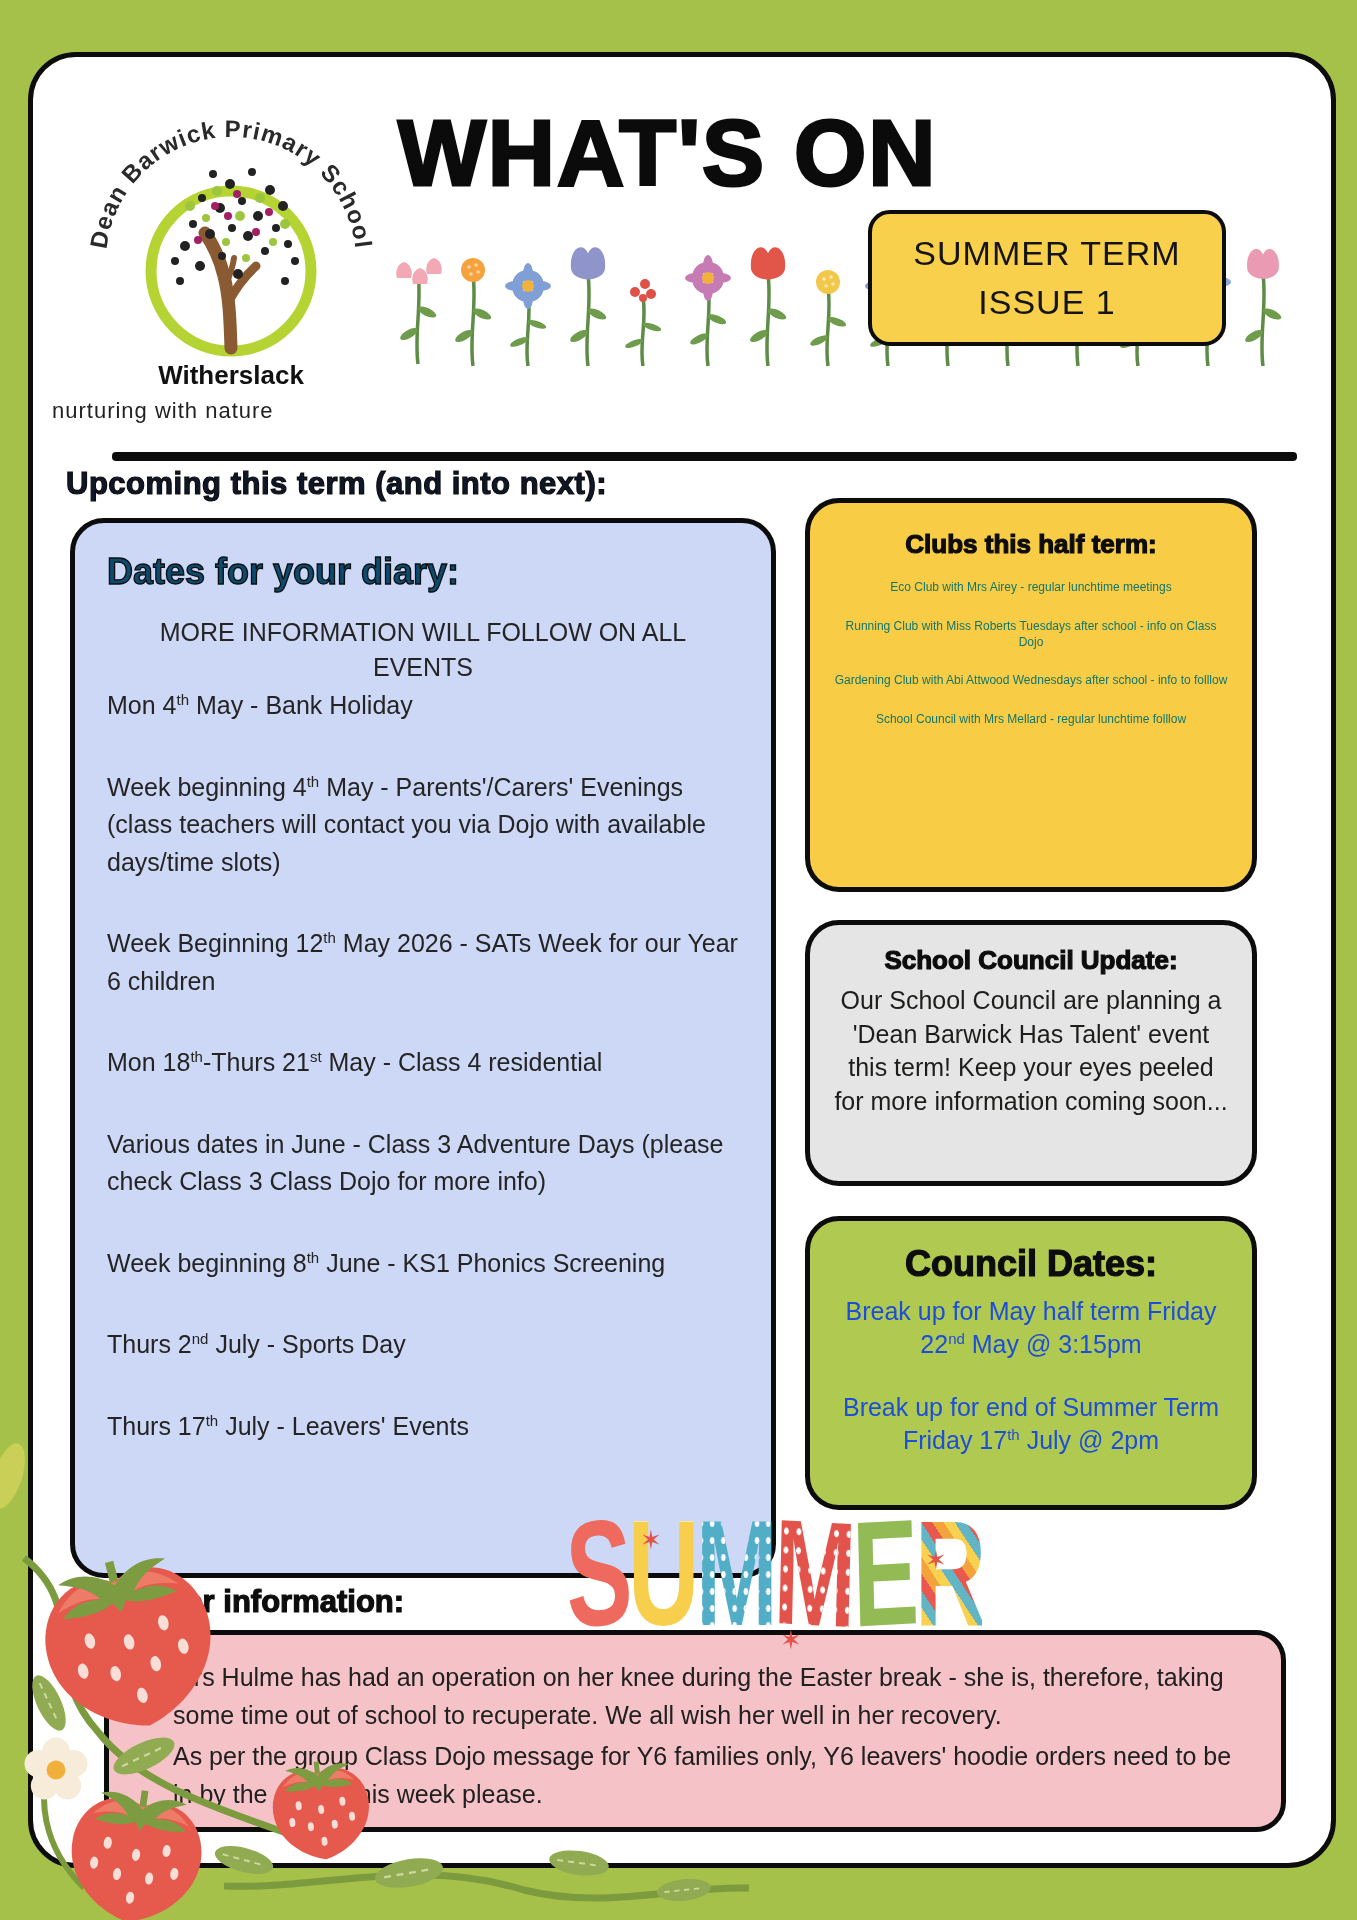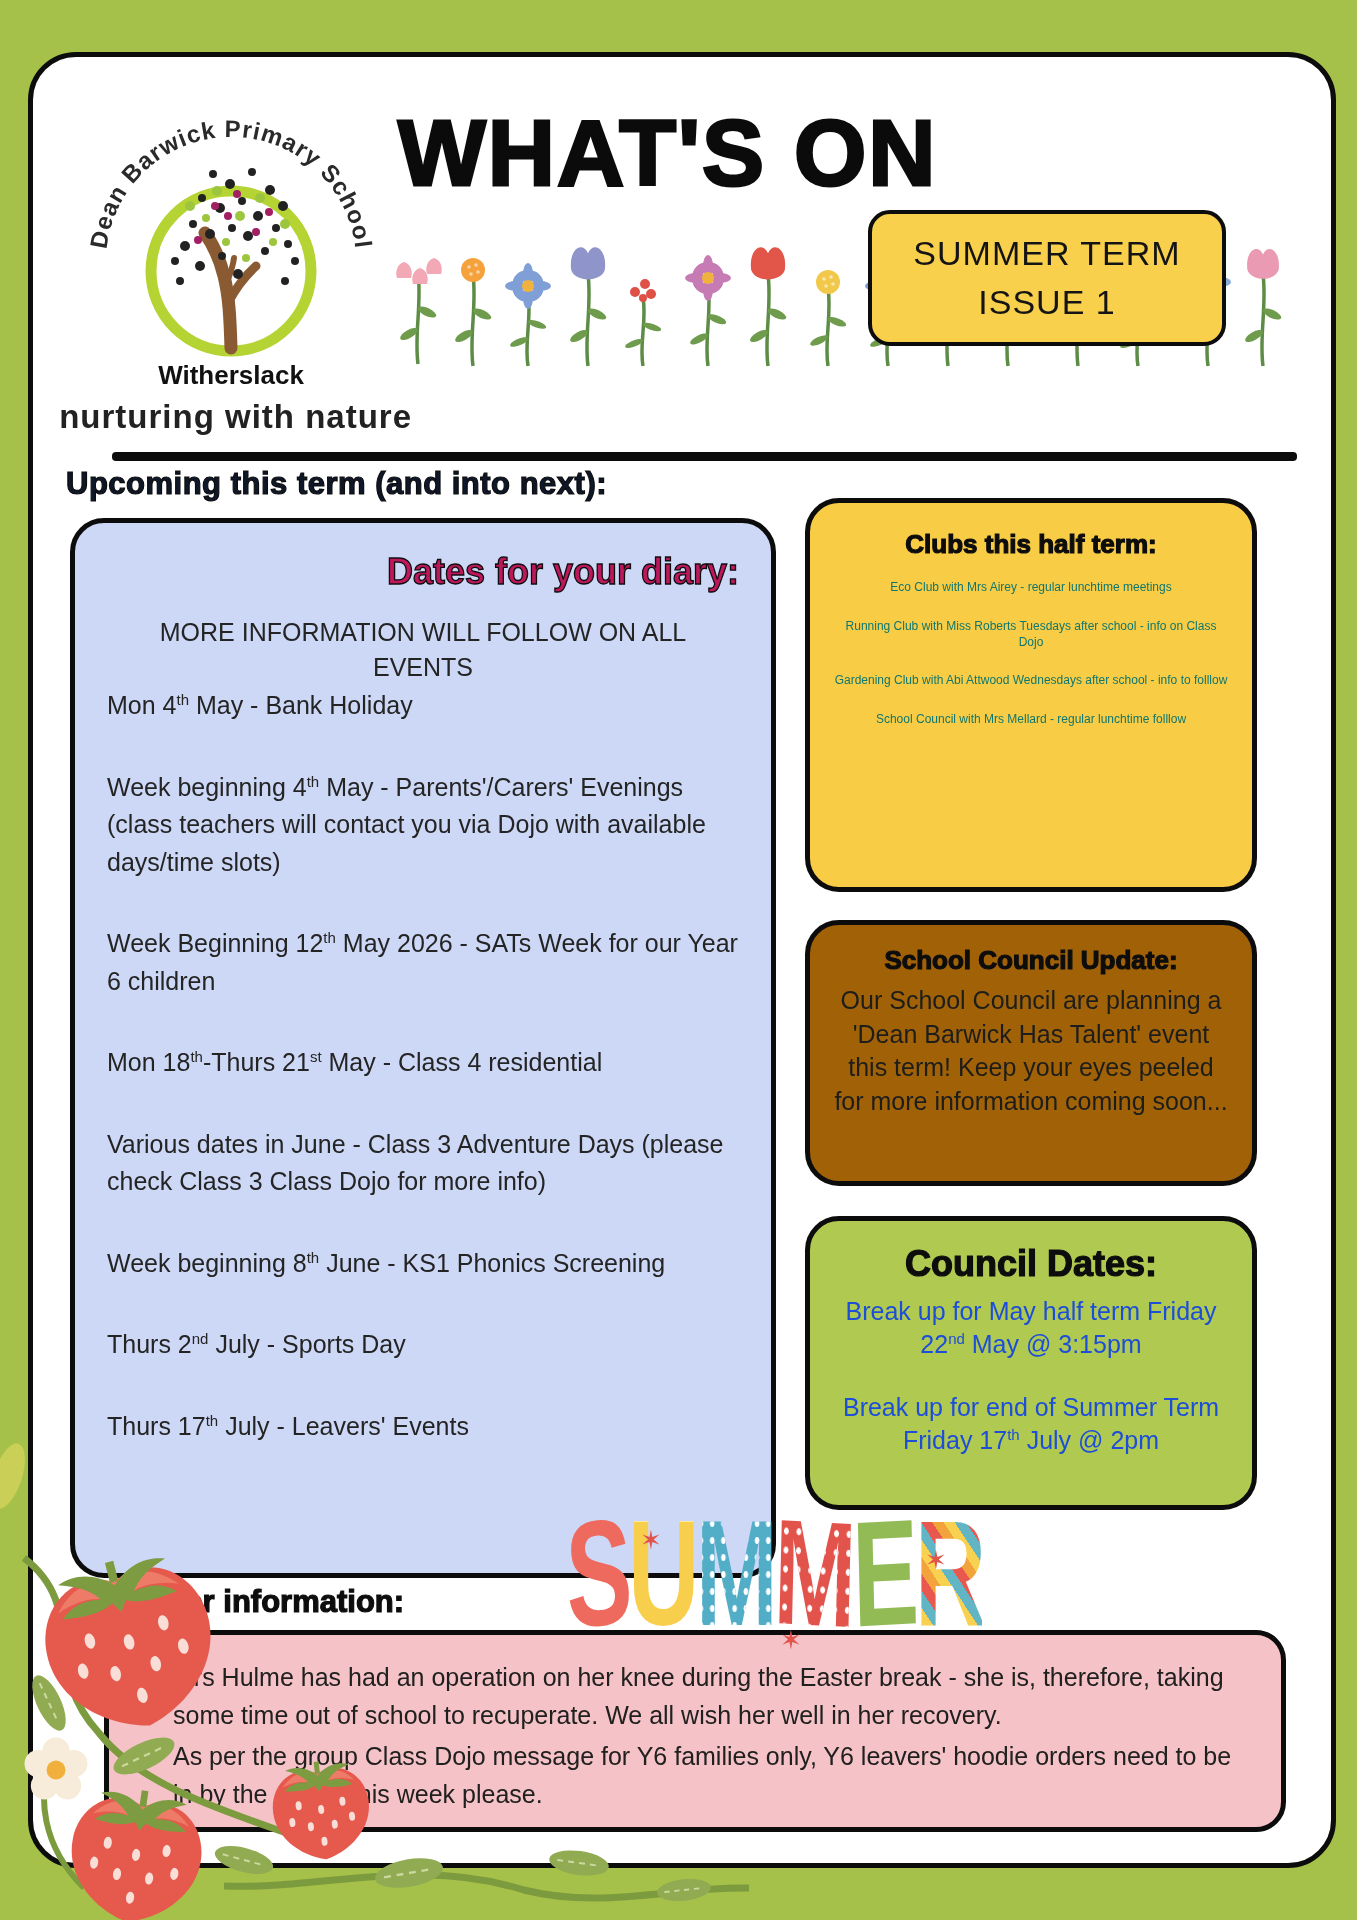--- a/index.html
+++ b/index.html
@@ -3,45 +3,45 @@
 <meta charset="utf-8">
 <style>
   html,body{margin:0;padding:0;background:#8fa93e;}
   .page{position:relative;width:1357px;height:1920px;background:#a6c14a;overflow:hidden;
         font-family:"Liberation Sans",sans-serif;color:#1b1b1b;}
   .abs{position:absolute;}
   .card{position:absolute;left:28px;top:52px;width:1298px;height:1806px;background:#ffffff;
         border:5px solid #0c0c0c;border-radius:48px;}
   
   .logo-svg{left:80px;top:86px;width:302px;height:312px;}
-  .motto{left:52px;top:398px;width:360px;text-align:right;font-size:33px;font-weight:700;
+  .motto{left:52px;top:398px;width:360px;text-align:left;font-size:22px;font-weight:400;
          letter-spacing:1px;color:#222;}
   .whats-on{left:398px;top:100px;font-size:93px;font-weight:900;letter-spacing:2px;color:#0b0b0b;
             -webkit-text-stroke:3px #0b0b0b;white-space:nowrap;}
   .flowers-svg{left:378px;top:226px;width:922px;height:142px;}
   .issue-box{left:868px;top:210px;width:350px;height:128px;background:#f9d04b;border:4px solid #0c0c0c;
              border-radius:22px;display:flex;flex-direction:column;justify-content:center;align-items:center;
              gap:10px;font-size:34px;letter-spacing:1px;color:#141414;}
   .header-bar{left:112px;top:452px;width:1185px;height:9px;background:#0c0c0c;border-radius:4px;}
   .section-heading{left:66px;top:466px;font-size:31px;font-weight:800;color:#0f172a;
                    -webkit-text-stroke:1.2px #0d0d0d;letter-spacing:.5px;}
   
   .box{border:5px solid #0c0c0c;border-radius:34px;box-sizing:border-box;}
   .diary-box{left:70px;top:518px;width:706px;height:1060px;background:#cdd8f6;padding:26px 32px;}
-  .diary-title{text-align:right;font-size:36px;font-weight:800;-webkit-text-stroke:1.3px #0d0d0d;
-               margin:2px 0 22px;color:#be185d;}
+  .diary-title{text-align:left;font-size:36px;font-weight:800;-webkit-text-stroke:1.3px #0d0d0d;
+               margin:2px 0 22px;color:#0c4a6e;}
   .diary-note{text-align:center;font-size:25px;line-height:1.4;margin:0 20px 2px;color:#242424;}
   .event{font-size:25px;line-height:1.5;margin:0 0 44px;color:#242424;}
   .event:first-child{margin-top:0;}
   sup{font-size:60%;line-height:0;}
   .clubs-box{left:805px;top:498px;width:452px;height:394px;background:#f8cd45;padding:26px 24px;}
   .side-title{text-align:center;font-size:26px;font-weight:800;-webkit-text-stroke:1.2px #0d0d0d;
               color:#0d0d0d;margin:0 0 20px;}
   .club-item{font-size:12px;line-height:1.32;text-align:center;color:#0f766e;margin:0 0 23px;}
-  .council-box{left:805px;top:920px;width:452px;height:266px;background:#a16207;padding:20px 24px;}
+  .council-box{left:805px;top:920px;width:452px;height:266px;background:#e5e5e5;padding:20px 24px;}
   .council-title{margin-bottom:8px;}
   .council-body{font-size:25px;line-height:1.34;text-align:center;color:#1d1d1b;}
   .holiday-box{left:805px;top:1216px;width:452px;height:294px;background:#b0ca51;padding:22px 18px;}
   .holiday-title{font-size:36px;margin-bottom:10px;}
   .holiday-item{font-size:25px;line-height:1.32;text-align:center;color:#1d4ed8;margin:0 0 30px;}
   
   .summer{left:566px;top:1498px;transform:scaleX(.66);transform-origin:0 0;letter-spacing:-6px;
           z-index:6;white-space:nowrap;}
   .sl{display:inline-block;font-size:150px;font-weight:900;line-height:1;
       font-family:"Liberation Sans",sans-serif;}

